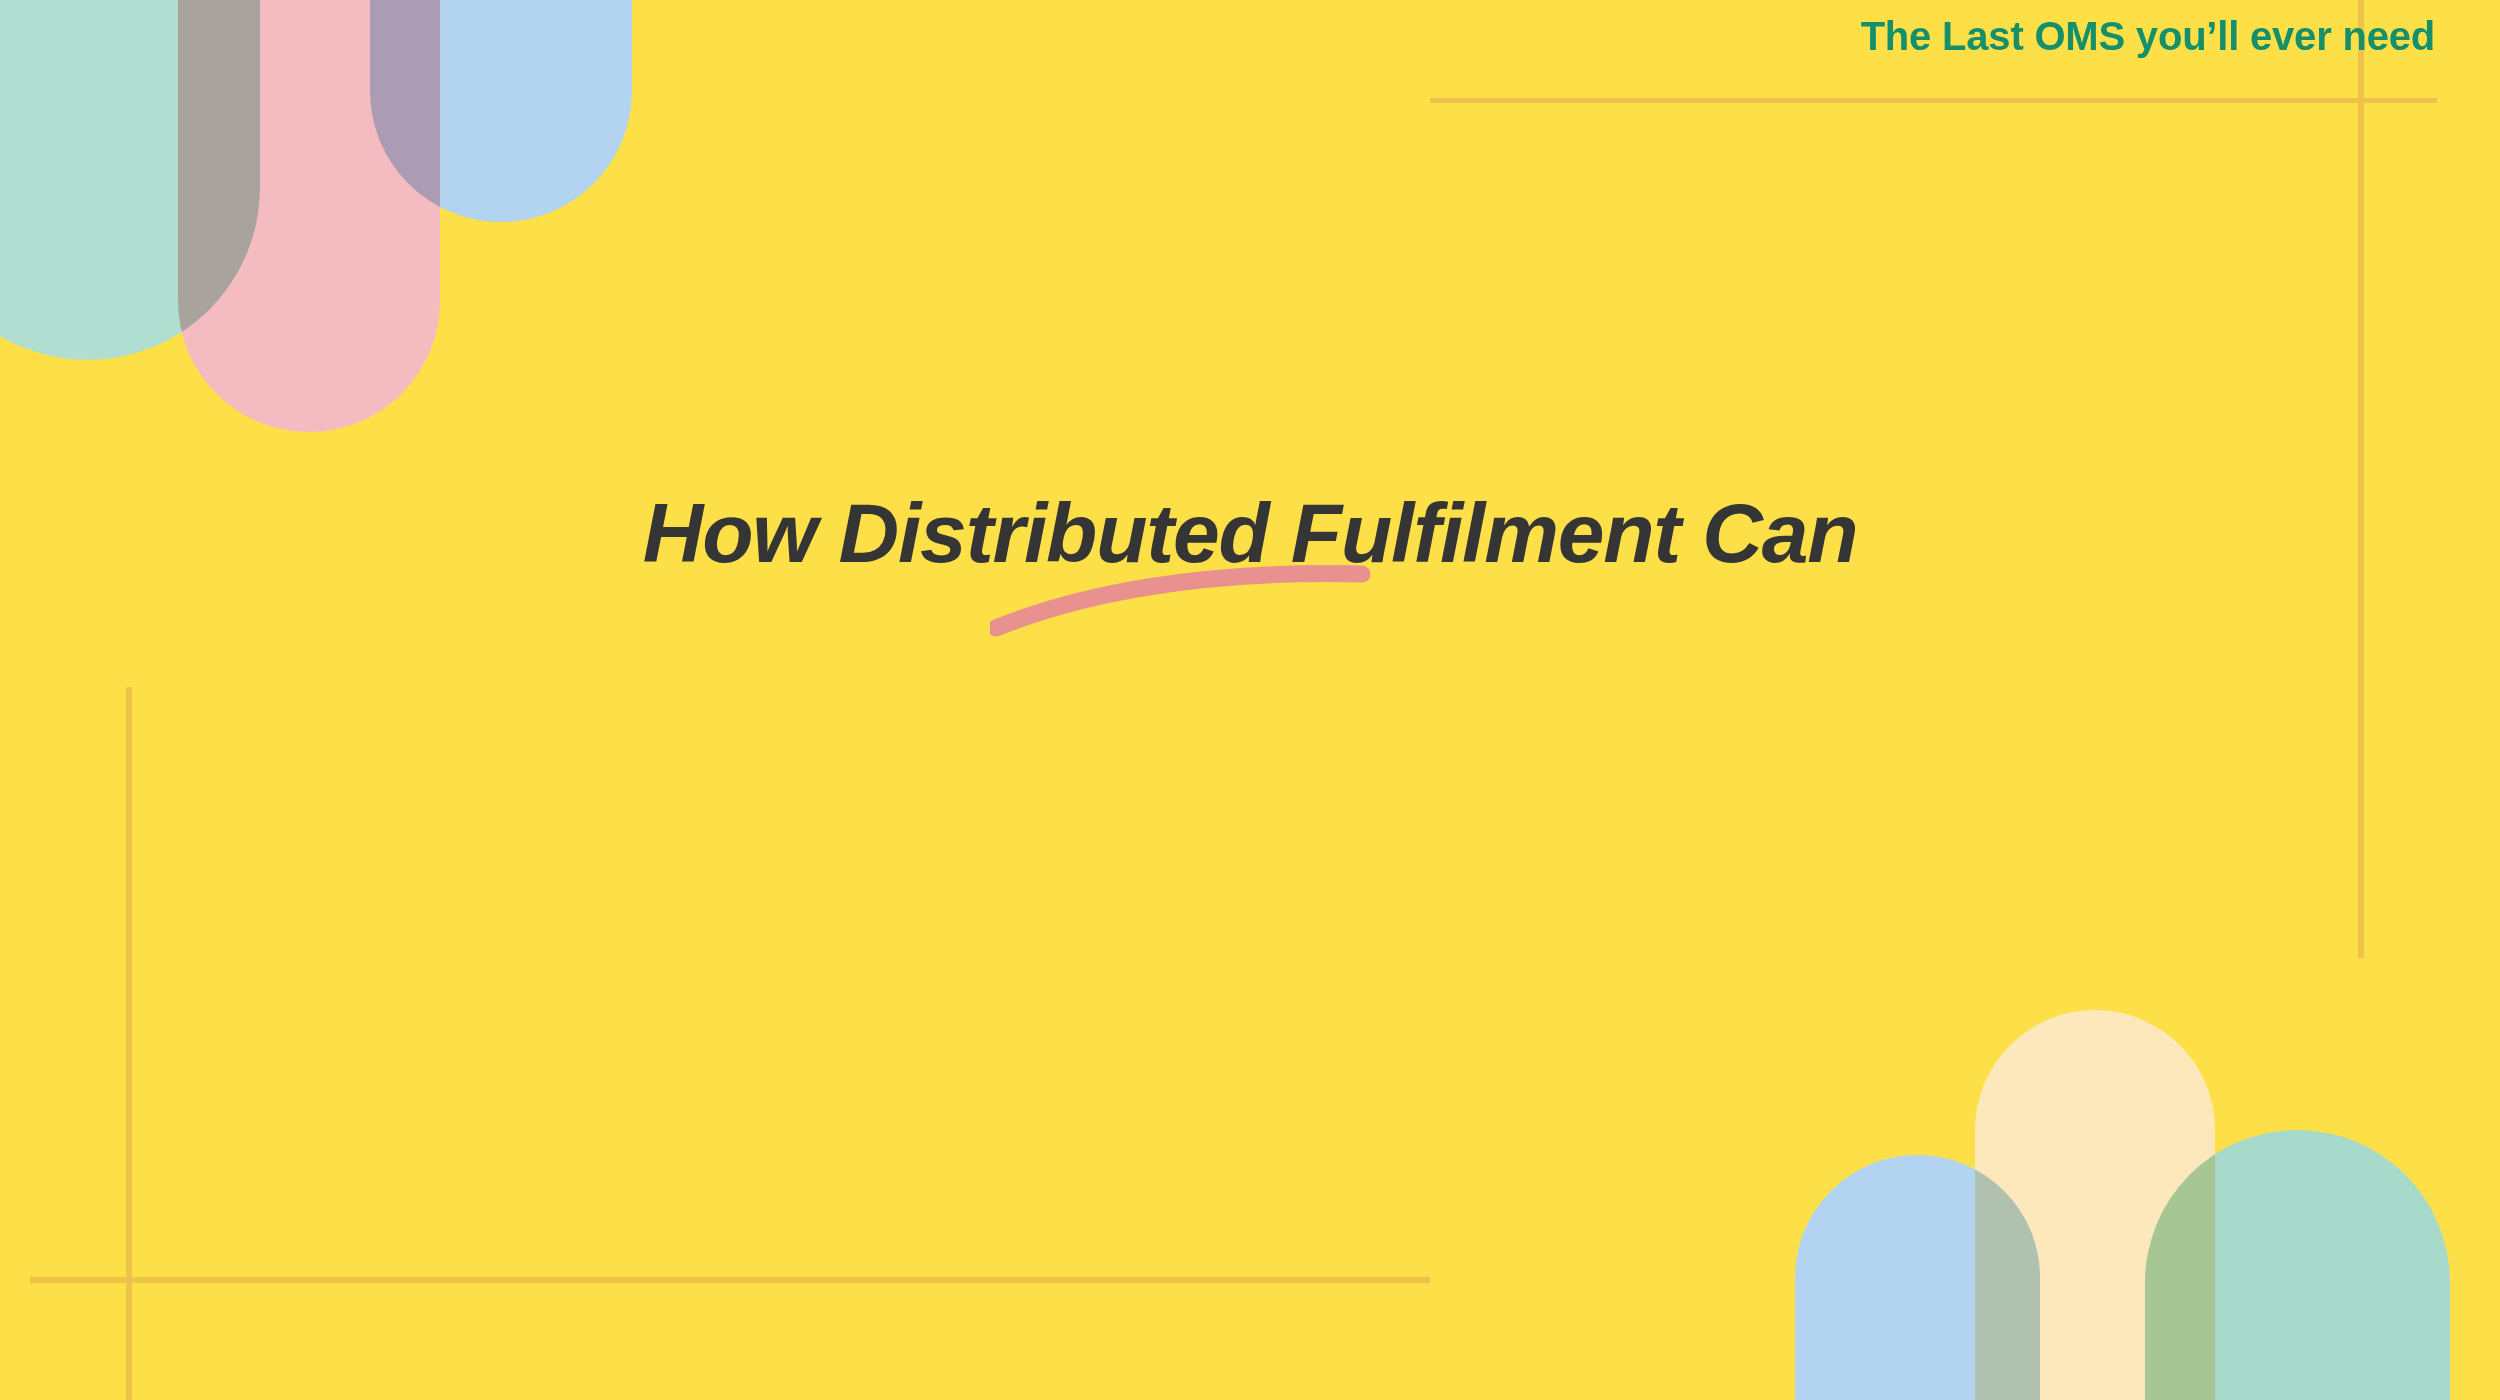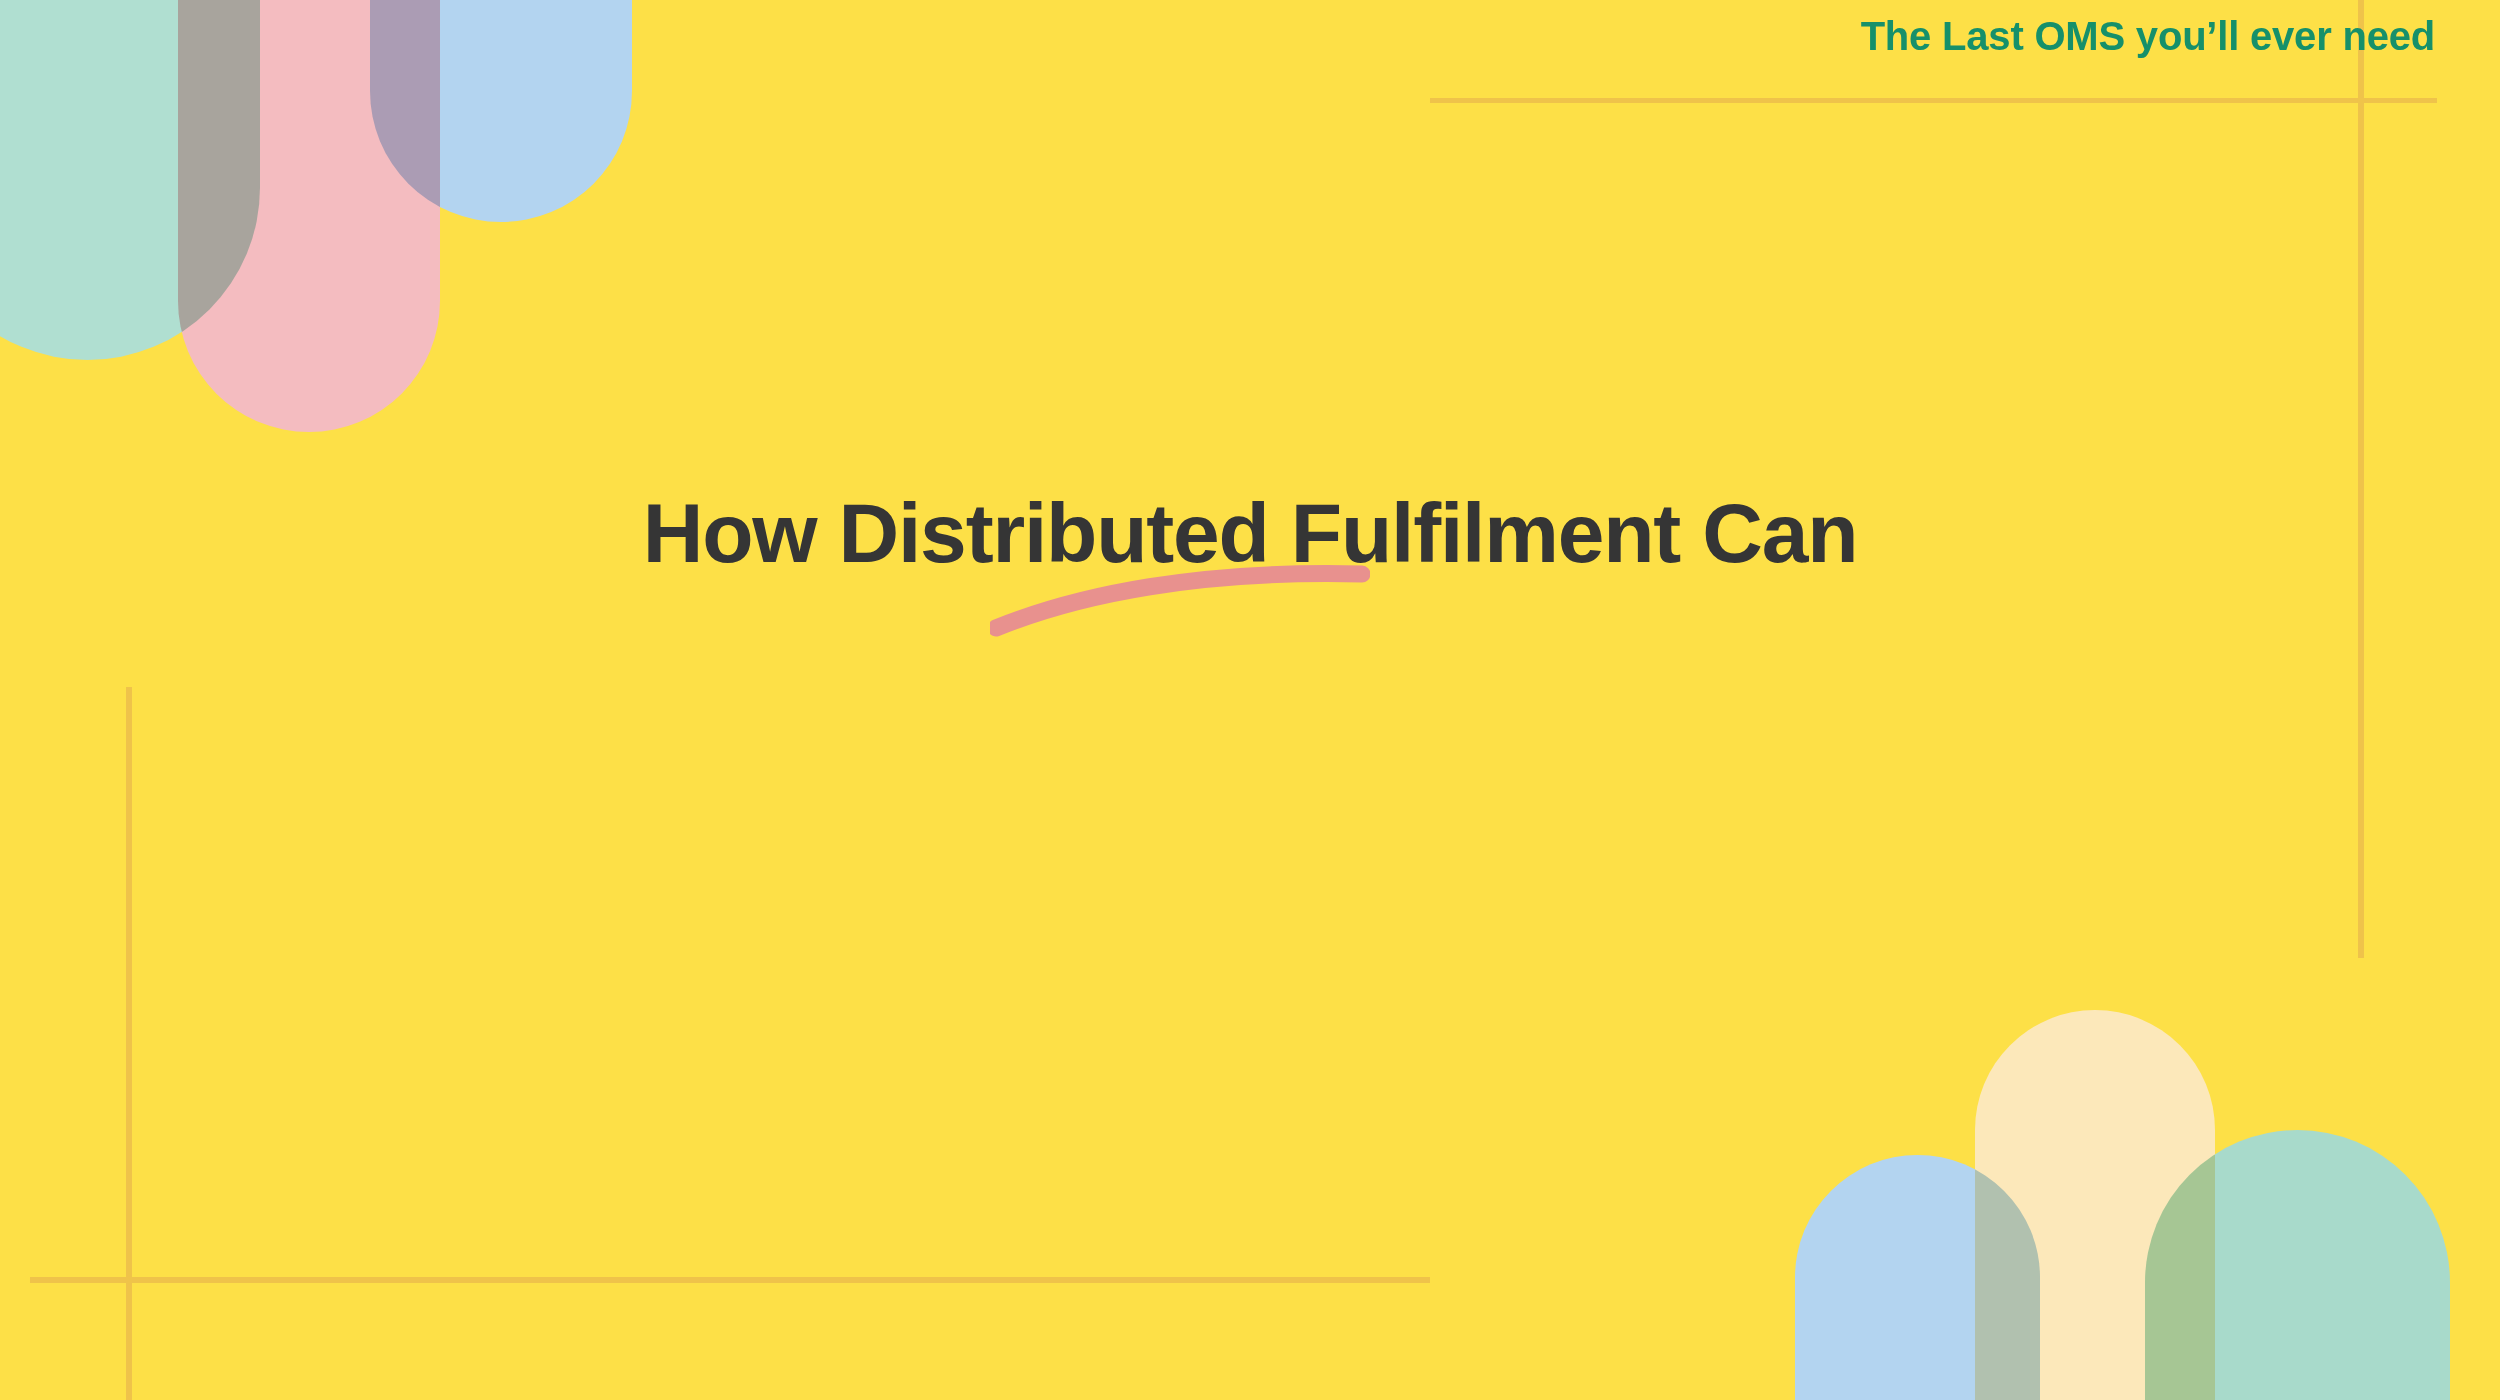--- a/index.html
+++ b/index.html
@@ -171,20 +171,20 @@
   </div>
 
   <div class="rule" id="rule-top-horizontal" style="background: rgb(239, 195, 74);"></div>
   <div class="rule" id="rule-right-vertical" style="background: rgb(239, 195, 74);"></div>
   <div class="rule" id="rule-bottom-horizontal" style="background: rgb(239, 195, 74);"></div>
   <div class="rule" id="rule-left-vertical" style="background: rgb(239, 195, 74);"></div>
 
   <div id="tagline" style="color: rgb(22, 144, 106);">The Last OMS you’ll ever need</div>
 
   <div id="title-block">
-    <span class="title-line" style="color: rgb(53, 53, 53);">How Distributed Fulfilment Can</span>
+    <span class="title-line" style="color: rgb(53, 53, 53); font-style: italic;">How Distributed Fulfilment Can</span>
   </div>
 
   <svg id="title-underline-swoosh" viewBox="0 0 380 80">
     <path id="swoosh-path" d="M 6 68 C 90 34, 210 10, 372 14" fill="none" stroke-linecap="round" stroke-width="17" stroke="#E8918E"></path>
   </svg>
 
 </div>
 
 </body></html>

